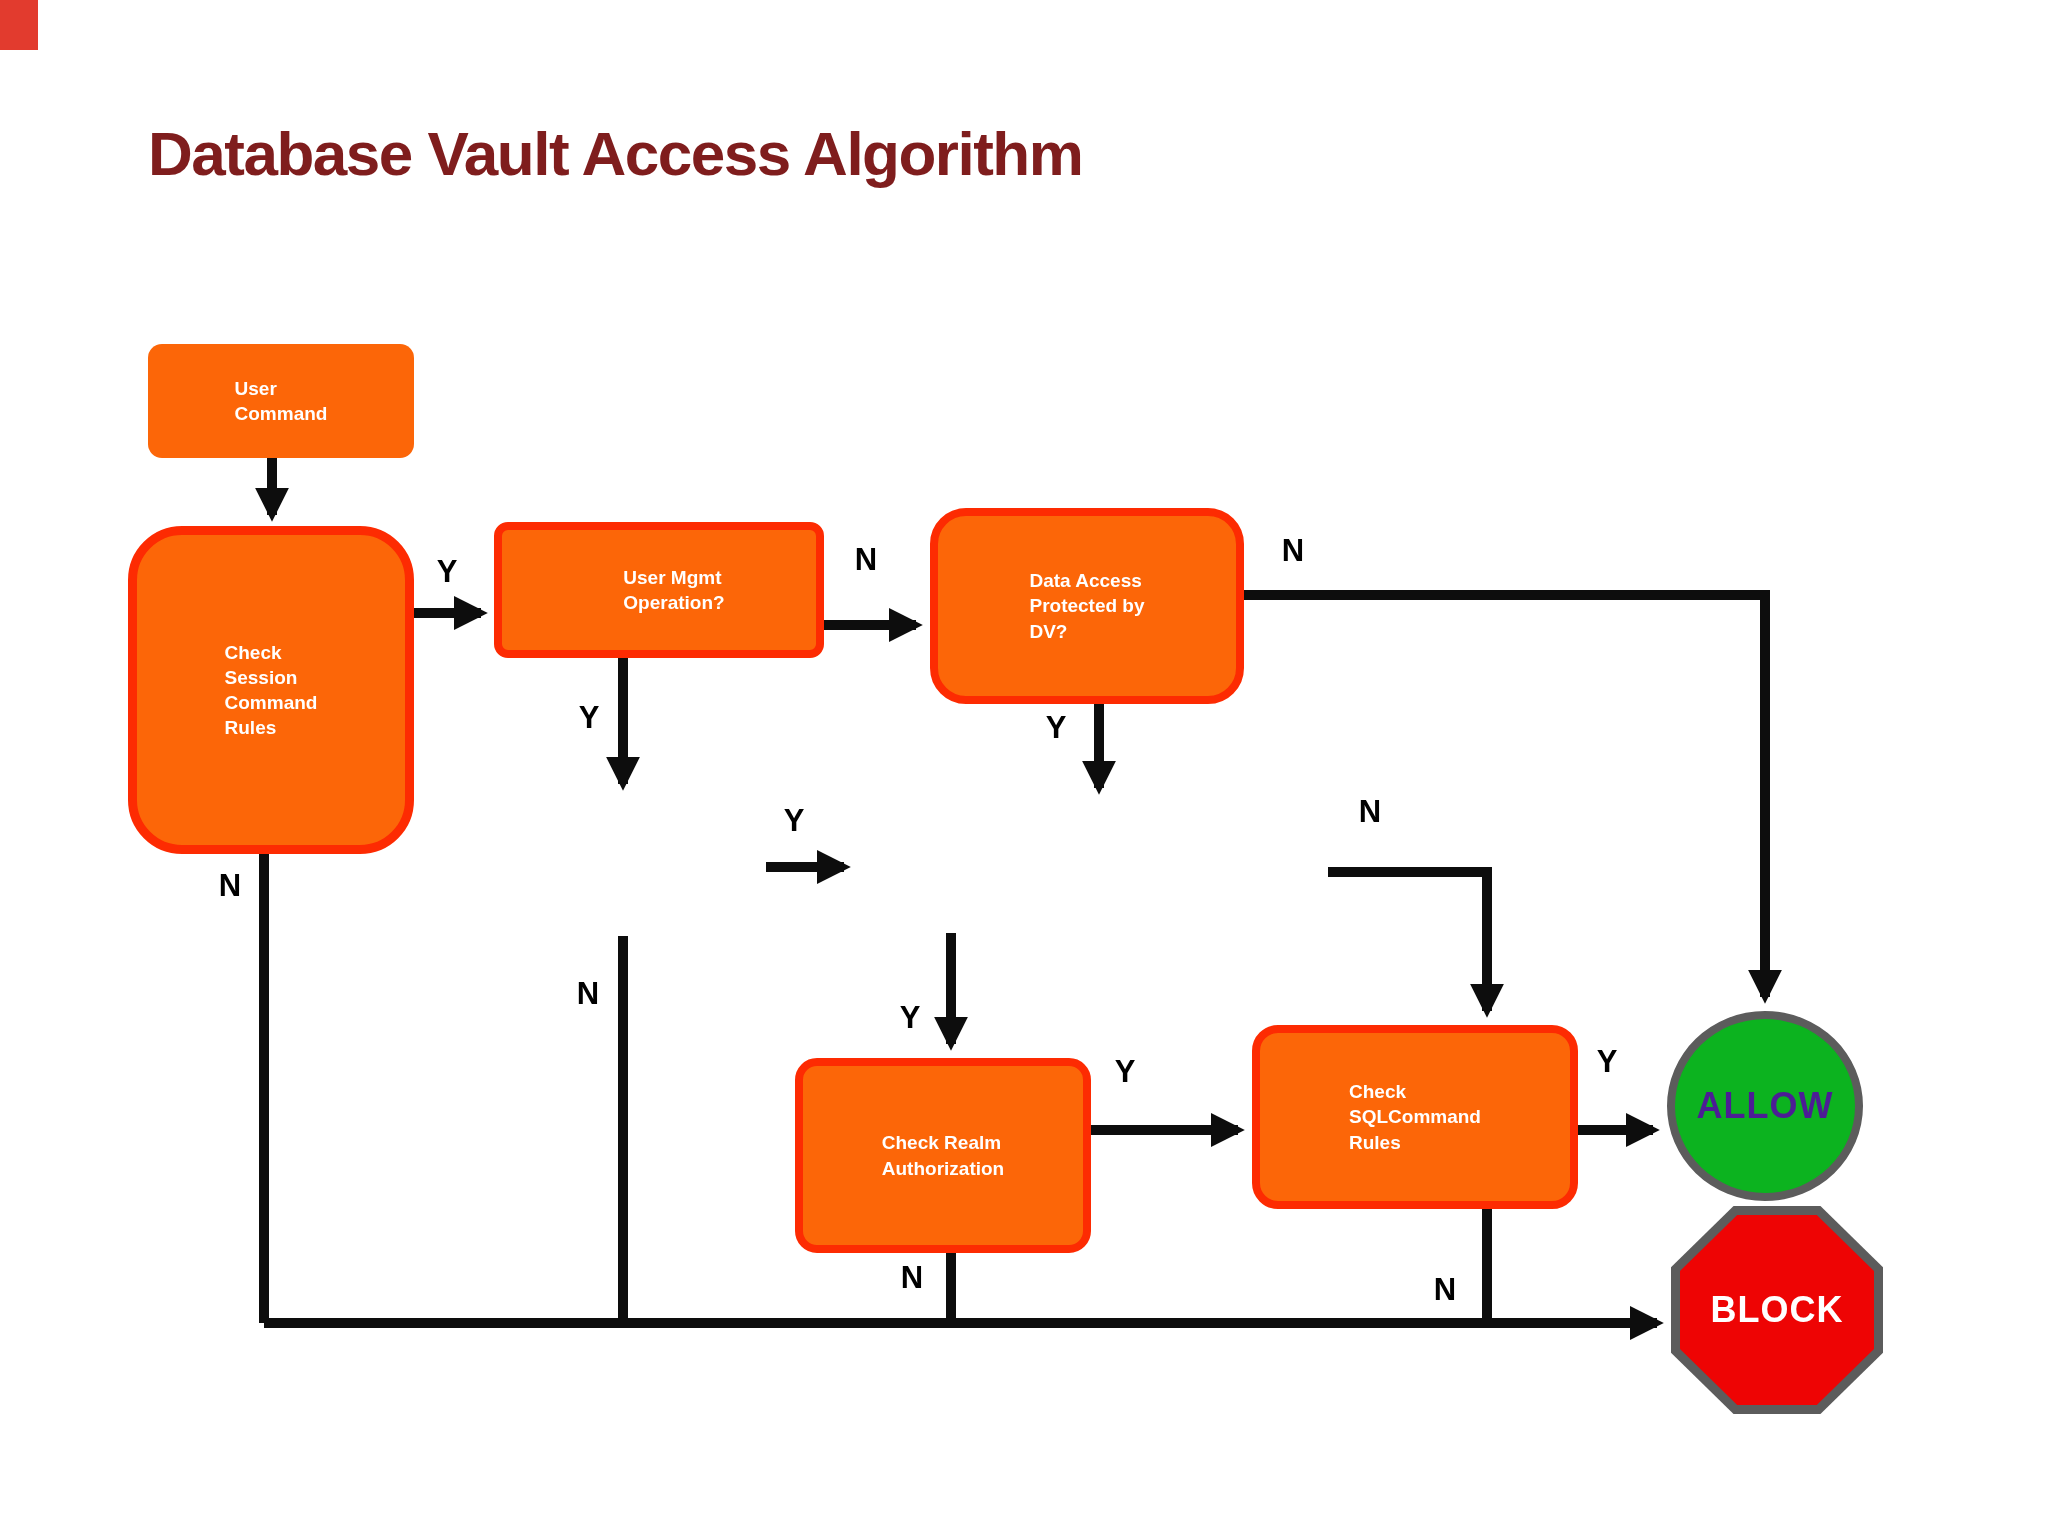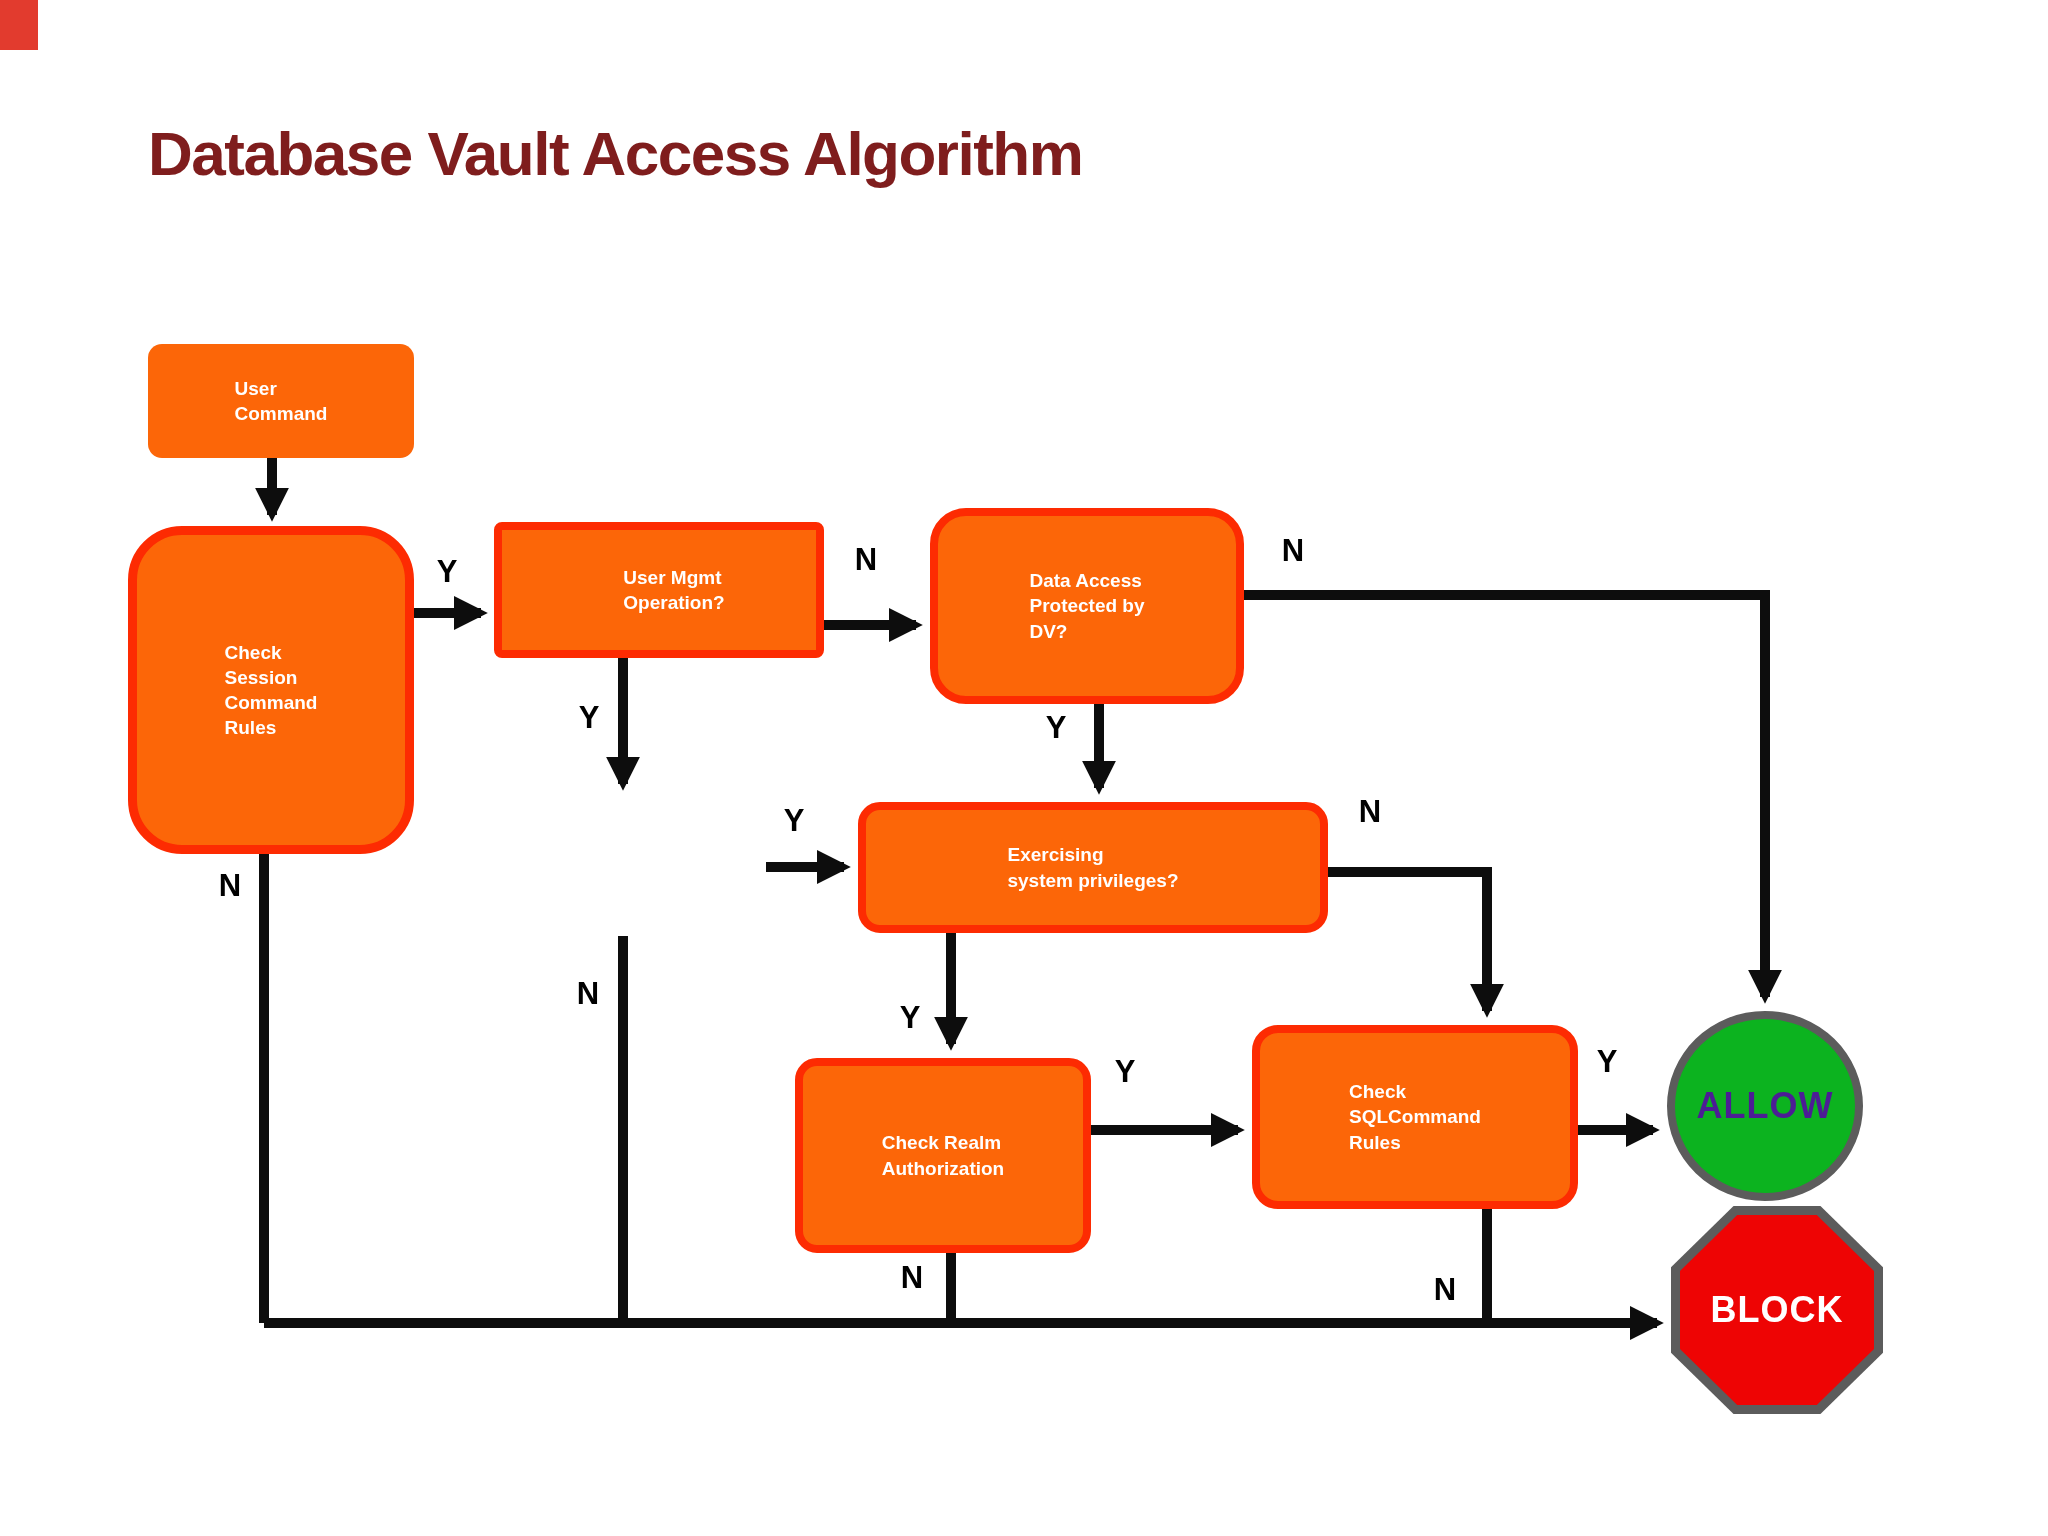--- a/index.html
+++ b/index.html
@@ -132,30 +132,28 @@
   </svg>
 
   <div class="node" style="left:148px; top:344px; width:266px; height:114px; border-radius:14px;">User
 Command</div>
 
   <div class="node bordered thick" style="left:128px; top:526px; width:286px; height:328px; border-radius:54px;">Check
 Session
 Command
 Rules</div>
 
-  <div class="node bordered" style="left:494px; top:522px; width:330px; height:136px; border-radius:8px;padding-left:30px;">User Mgmt
+  <div class="node bordered" style="left:494px; top:522px; width:330px; height:136px; border-radius:14px;padding-left:30px;">User Mgmt
 Operation?</div>
 
   <div class="node bordered" style="left:930px; top:508px; width:314px; height:196px; border-radius:36px;">Data Access
 Protected by
 DV?</div>
 
 
-  <div class="node bordered" style="left:858px; top:802px; width:470px; height:131px; border-radius:22px;">Exercising
-system privileges?</div>
 
   <div class="node bordered" style="left:795px; top:1058px; width:296px; height:195px; border-radius:22px;">Check Realm
 Authorization</div>
 
   <div class="node bordered" style="left:1252px; top:1025px; width:326px; height:184px; border-radius:26px;">Check
 SQLCommand
 Rules</div>
 
   <div class="terminal-circle" style="left:1667px; top:1011px; width:196px; height:190px;">ALLOW</div>
 

